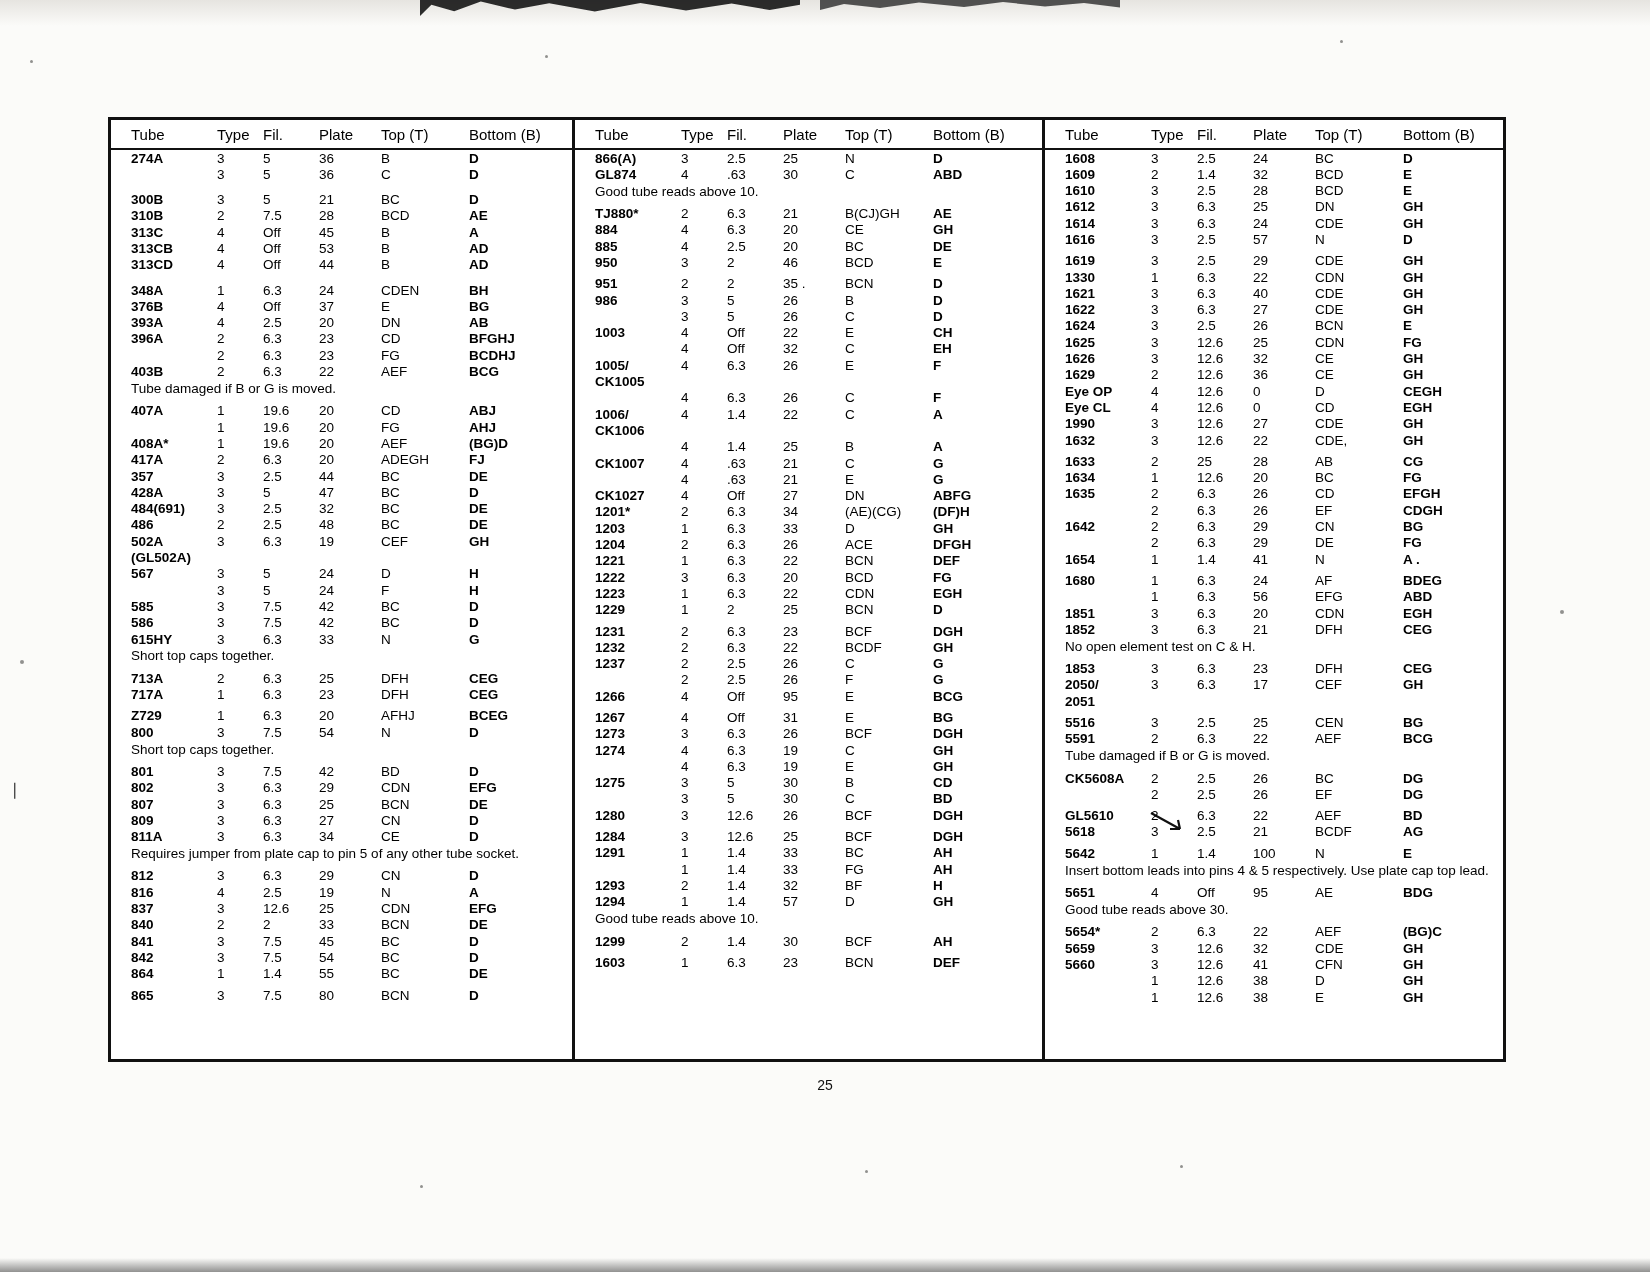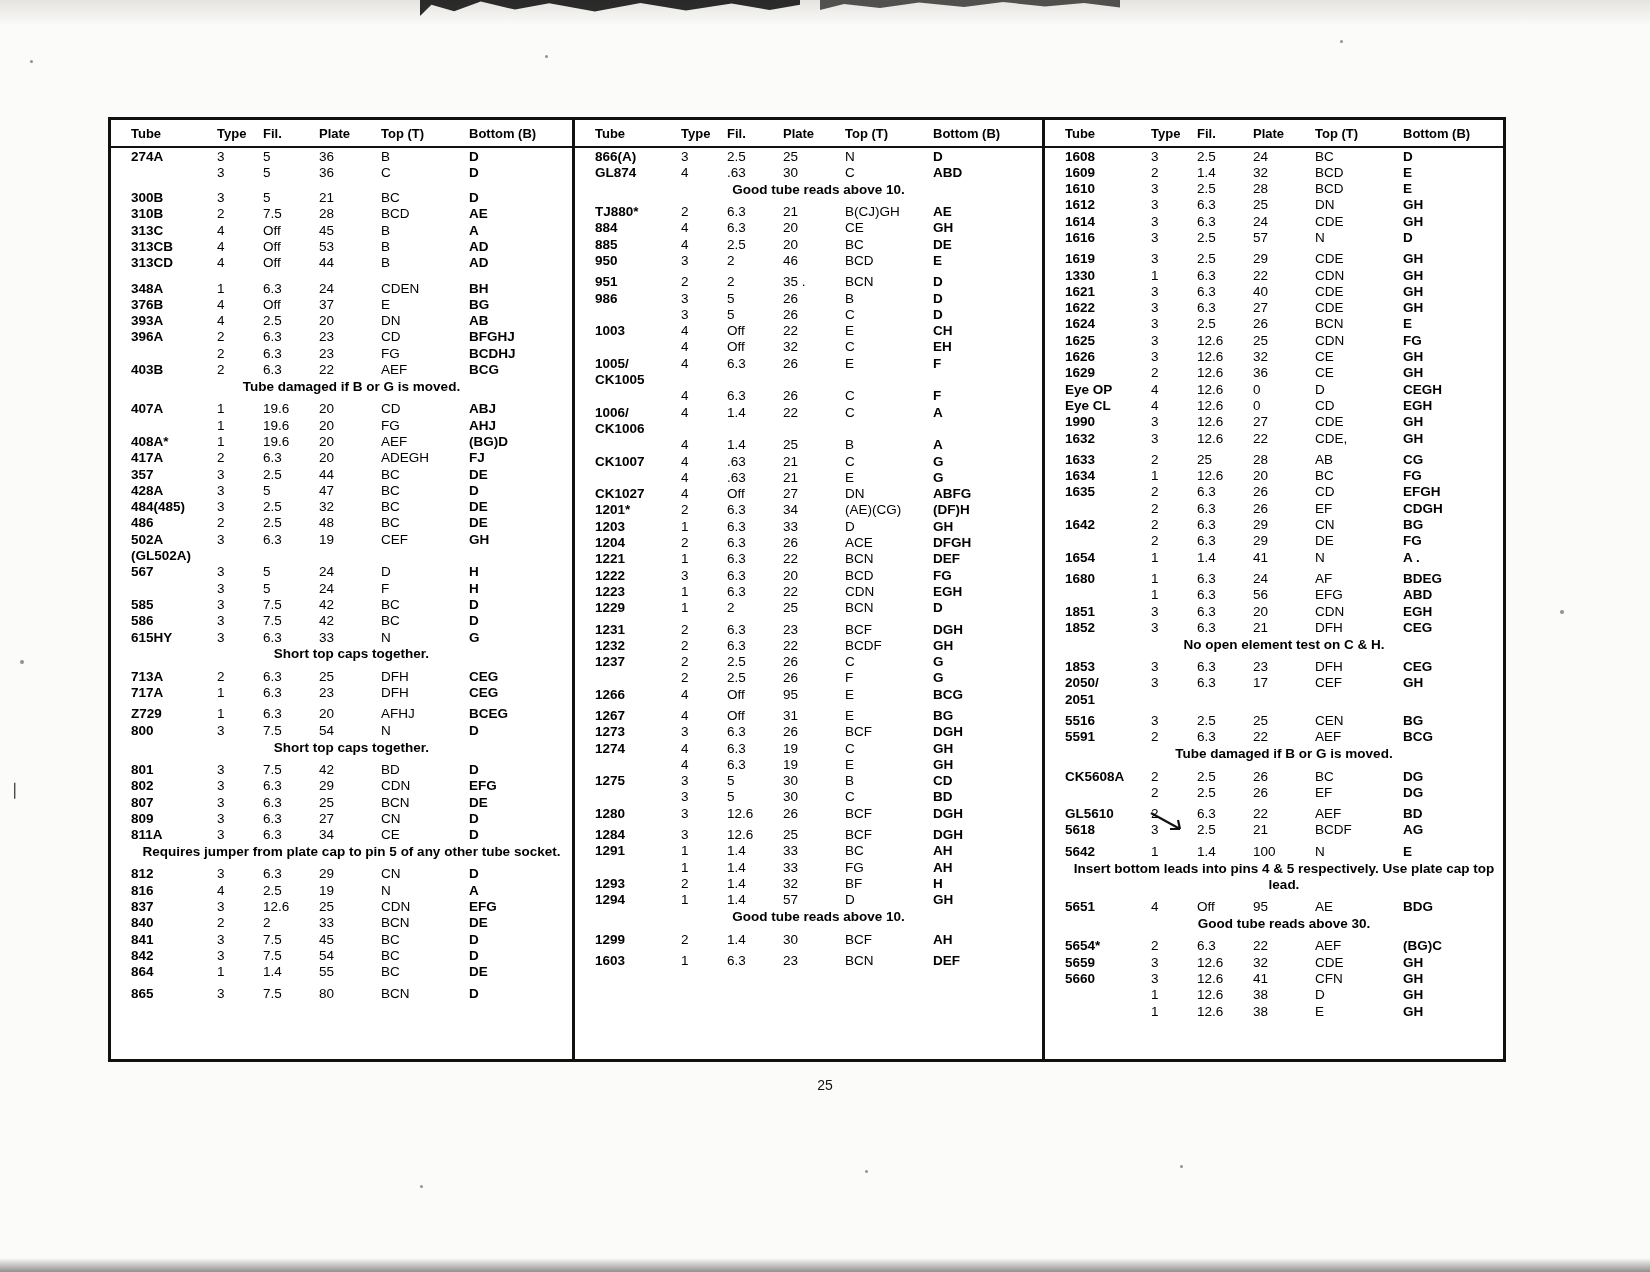--- a/index.html
+++ b/index.html
@@ -70,22 +70,22 @@
   .col-block.c2 { width: 470px; border-right: 3px solid #111; }
   .col-block.c3 { width: 458px; }
 
   table.tubes {
     width: 100%;
     border-collapse: collapse;
     font-size: 13.5px;
     color: #000;
   }
   table.tubes th {
-    font-weight: bold;
-    font-size: 13px;
+    font-weight: normal;
+    font-size: 15px;
     padding: 6px 0 5px 0;
     text-align: left;
     white-space: nowrap;
   }
   table.tubes thead tr {
     border-bottom: 2px solid #111;
   }
   table.tubes td {
     padding: 0.5px 0;
     vertical-align: top;
@@ -97,27 +97,26 @@
   .c-type   { width: 46px; text-align: left; }
   .c-fil    { width: 56px; }
   .c-plate  { width: 62px; }
   .c-top    { width: 88px; }
   .c-bottom { width: auto; font-weight: bold; }
 
   th.c-tube   { font-weight: normal; }
   th.c-bottom { font-weight: normal; }
 
   tr.note td {
-    font-weight: bold;
+    font-weight: normal;
     white-space: normal;
     padding-top: 1px;
     padding-bottom: 1px;
     padding-left: 20px;
     line-height: 16px;
-    text-align: center;
   }
   tr.gap td { height: 9px; padding: 0; line-height: 9px; }
   tr.gap-sm td { height: 5px; padding: 0; line-height: 5px; }
 
   .pagenum {
     position: absolute;
     left: 0; right: 0;
     top: 1077px;
     text-align: center;
     font-size: 14px;
@@ -331,21 +330,21 @@
           </tr>
           <tr>
             <td class="c-tube">428A</td>
             <td class="c-type">3</td>
             <td class="c-fil">5</td>
             <td class="c-plate">47</td>
             <td class="c-top">BC</td>
             <td class="c-bottom">D</td>
           </tr>
           <tr>
-            <td class="c-tube">484(485)</td>
+            <td class="c-tube">484(691)</td>
             <td class="c-type">3</td>
             <td class="c-fil">2.5</td>
             <td class="c-plate">32</td>
             <td class="c-top">BC</td>
             <td class="c-bottom">DE</td>
           </tr>
           <tr>
             <td class="c-tube">486</td>
             <td class="c-type">2</td>
             <td class="c-fil">2.5</td>

